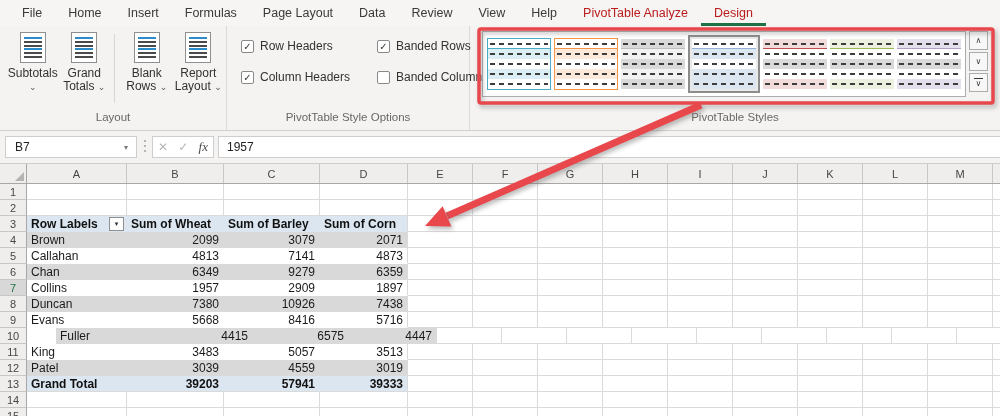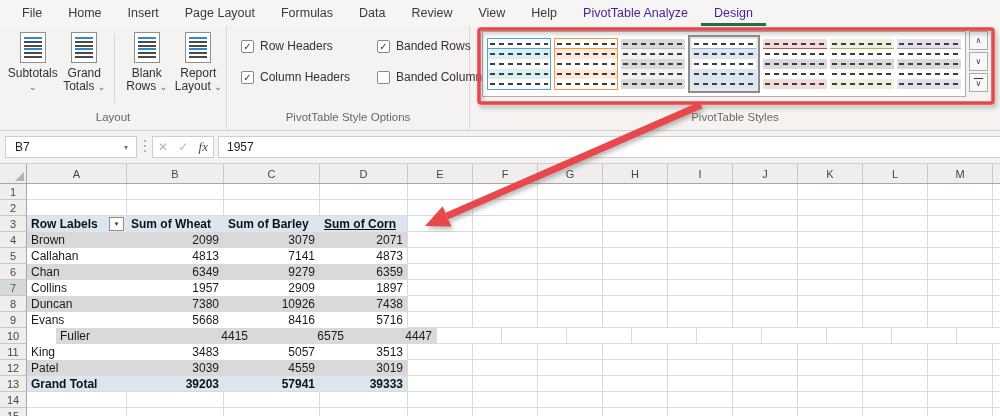--- a/index.html
+++ b/index.html
@@ -2,21 +2,21 @@
 <html><head>
 <meta charset="utf-8">
 <style>
   * { margin:0; padding:0; box-sizing:border-box; }
   html,body { width:1000px; height:416px; overflow:hidden; }
   body { position:relative; font-family:"Liberation Sans", sans-serif; background:#fff; }
 
   
   .tabbar { height:26px; background:#F6F5F4; display:flex; align-items:stretch; padding-left:9px; }
   .tab { display:flex; align-items:center; padding:0 13px; font-size:12.5px; color:#3B3A39; border-bottom:3px solid transparent; padding-top:3px; }
-  .tab.accent { color:#4c1d95; }
+  .tab.accent { color:#b91c1c; }
   .tab.active { font-weight:400; border-bottom-color:#1E7145; }
 
   
   .ribbon { position:absolute; top:26px; left:0; right:0; height:105px; background:#F4F3F2; border-bottom:1px solid #D2D0CE; display:flex; }
   .grp { display:flex; flex-direction:column; border-right:1px solid #DCDAD8; }
   .grp-body { flex:1; display:flex; }
   .grp-label { height:19px; text-align:center; font-size:11.5px; color:#696764; }
   .grp-layout { width:227px; }
   .grp-layout .grp-body { padding:6px 2px 0 7px; }
   .grp-options { width:243px; }
@@ -82,22 +82,22 @@
   .anno { position:absolute; inset:0; width:1000px; height:416px; pointer-events:none; z-index:50; }
   .anno * { filter:drop-shadow(2px 3px 2px rgba(110,110,110,.45)); }
 </style>
 </head>
 <body>
 
 <div class="tabbar">
     <div class="tab">File</div>
     <div class="tab">Home</div>
     <div class="tab">Insert</div>
+    <div class="tab">Formulas</div>
     <div class="tab">Page Layout</div>
-    <div class="tab">Formulas</div>
     <div class="tab">Data</div>
     <div class="tab">Review</div>
     <div class="tab">View</div>
     <div class="tab">Help</div>
     <div class="tab accent">PivotTable Analyze</div>
     <div class="tab accent active">Design</div>
   </div>
 
 <div class="ribbon">
   <div class="grp grp-layout">
@@ -399,21 +399,21 @@
         <div class="cell" style="width: 65px;"></div>
       </div>
       <div class="grow">
         <div class="rh">3</div>
         <div class="cell hdr hdr0 pv" style="width: 100px;">
           <span>Row Labels</span>
           <span class="filter-btn">▾</span>
         </div>
         <div class="cell hdr pv" style="width: 97px;">Sum of Wheat</div>
         <div class="cell hdr pv" style="width: 96px;">Sum of Barley</div>
-        <div class="cell hdr pv pvlast" style="width: 88px; text-decoration: underline;">Sum of Corn</div>
+        <div class="cell hdr pv pvlast" style="width: 88px;">Sum of Corn</div>
         <div class="cell" style="width: 65px;"></div>
         <div class="cell" style="width: 65px;"></div>
         <div class="cell" style="width: 65px;"></div>
         <div class="cell" style="width: 65px;"></div>
         <div class="cell" style="width: 65px;"></div>
         <div class="cell" style="width: 65px;"></div>
         <div class="cell" style="width: 65px;"></div>
         <div class="cell" style="width: 65px;"></div>
         <div class="cell" style="width: 65px;"></div>
         <div class="cell" style="width: 65px;"></div>

